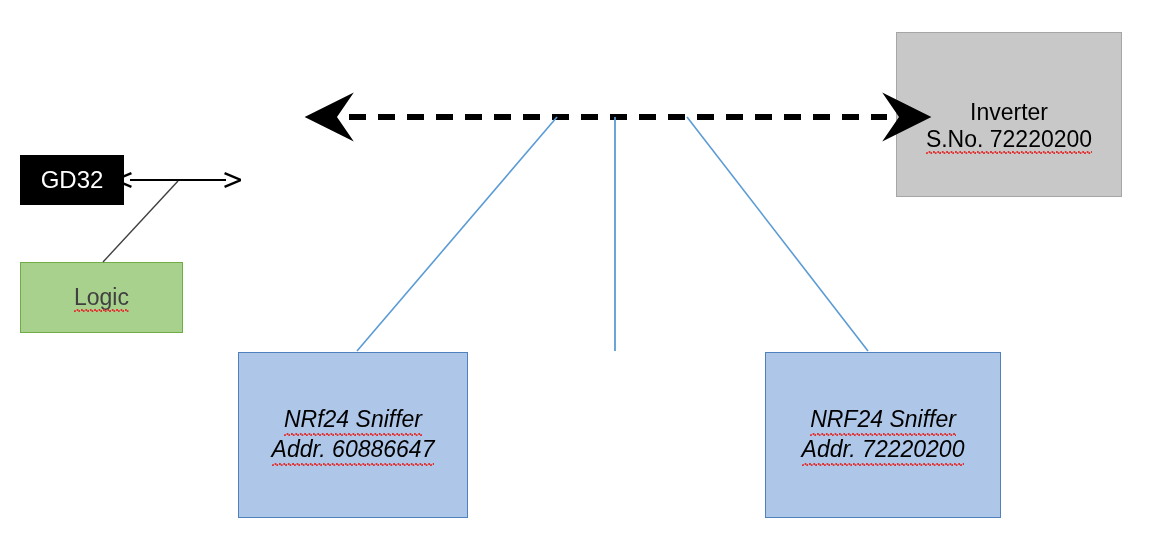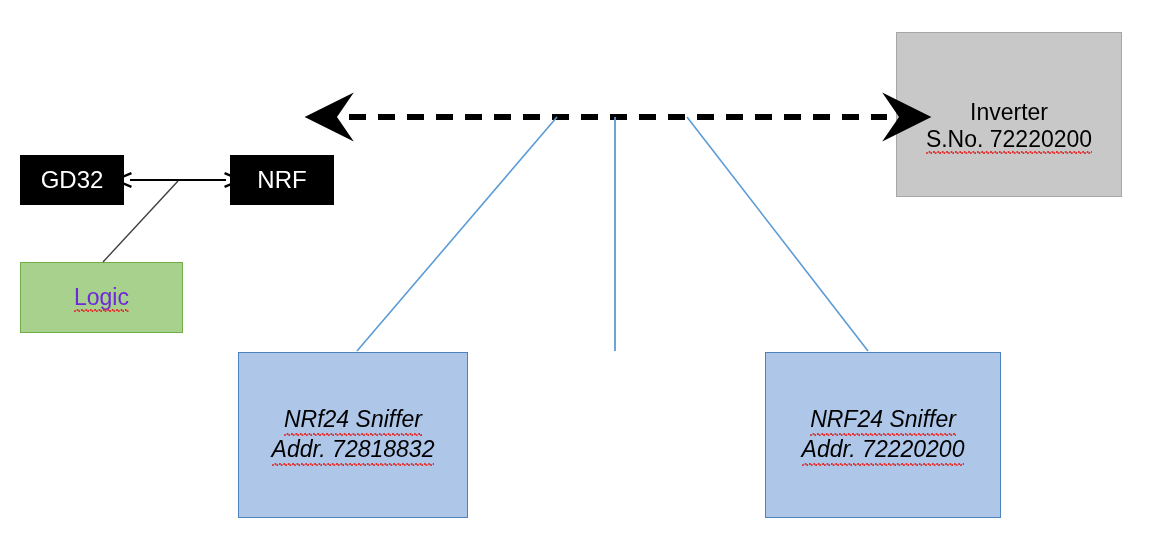--- a/index.html
+++ b/index.html
@@ -77,21 +77,21 @@
   #logic-box {
     left: 20px;
     top: 262px;
     width: 163px;
     height: 71px;
     background: #a9d18e;
     border: 1px solid #70ad47;
   }
   #logic-box .line {
     font-size: 23px;
-    color: #6d28d9;
+    color: #404040;
   }
 
   
   .device {
     position: absolute;
     box-sizing: border-box;
     top: 352px;
     height: 166px;
     display: flex;
     flex-direction: column;
@@ -156,36 +156,33 @@
 </head>
 <body>
 
 <div id="canvas">
 
 
   <div class="chip" id="gd32-box">
     <span>GD32</span>
   </div>
 
-  <div class="chip" id="nrf-box">
-    <span>NRF</span>
-  </div>
 
   <div class="box" id="inverter-box">
     <div class="line">Inverter</div>
     <div class="line"><span class="squig">S.No. 72220200</span></div>
   </div>
 
   <div class="box" id="logic-box">
     <div class="line"><span class="squig">Logic</span></div>
   </div>
 
   <div class="device blue" id="sniffer-left">
     <div class="big"><span class="squig">NRf24 Sniffer</span></div>
-    <div class="big"><span class="squig">Addr. 72818832</span></div>
+    <div class="big"><span class="squig">Addr. 60886647</span></div>
   </div>
 
 
   <div class="device blue" id="sniffer-right">
     <div class="big"><span class="squig">NRF24 Sniffer</span></div>
     <div class="big"><span class="squig">Addr. 72220200</span></div>
   </div>
 
   <svg id="overlay">
     <defs>

